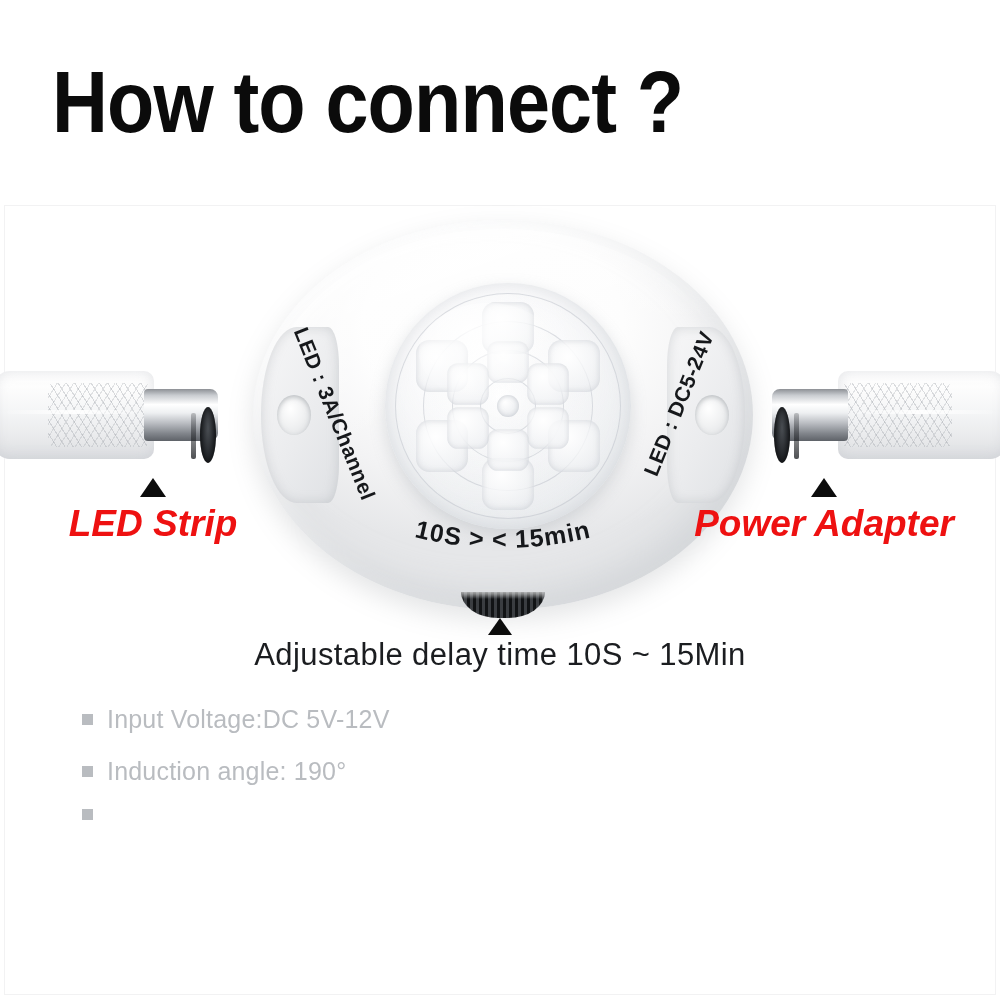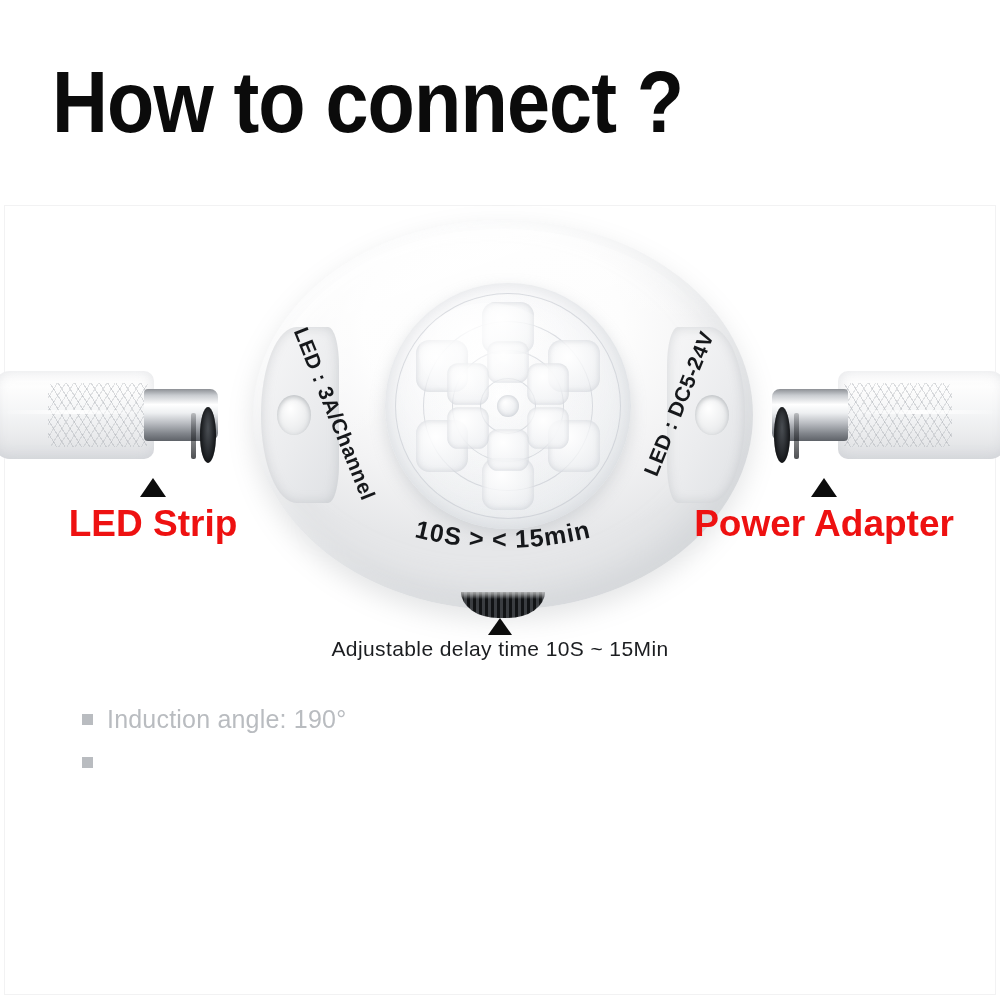--- a/index.html
+++ b/index.html
@@ -329,20 +329,21 @@
     background: linear-gradient(180deg, rgba(40,43,47,0.25), rgba(20,22,25,0.75));
     border-radius: 2px;
   }
   .connector.left .plug-ring  { right: 22px; }
   .connector.right .plug-ring { left: 22px; }
 
   
   .callout {
     position: absolute;
     text-align: center;
+    font-style: italic;
   }
   .callout-arrow {
     width: 0;
     height: 0;
     margin: 0 auto 6px auto;
     border-left: 13px solid transparent;
     border-right: 13px solid transparent;
     border-bottom: 19px solid #0c0c0c;
   }
   .callout-text {
@@ -363,21 +364,21 @@
     top: 618px;
     text-align: center;
   }
   .delay-caption .callout-arrow {
     border-left-width: 12px;
     border-right-width: 12px;
     border-bottom-width: 17px;
     margin-bottom: 2px;
   }
   .delay-caption-text {
-    font-size: 21px;
+    font-size: 31px;
     color: #1b1d20;
     letter-spacing: 0.4px;
     white-space: nowrap;
   }
 
   
   .spec-list {
     position: absolute;
     left: 82px;
     top: 705px;
@@ -489,18 +490,22 @@
 </div>
 
 <div class="delay-caption">
   <div class="callout-arrow"></div>
   <div class="delay-caption-text">Adjustable delay time 10S ~ 15Min</div>
 </div>
 
 <div class="spec-list">
   <div class="spec-item">
     <span class="spec-bullet"></span>
+    <span>Input Voltage:DC 5V-12V</span>
+  </div>
+  <div class="spec-item">
+    <span class="spec-bullet"></span>
     <span>Induction angle: 190°</span>
   </div>
   <div class="spec-item">
     <span class="spec-bullet"></span>
   </div>
 </div>
 
 </body></html>

